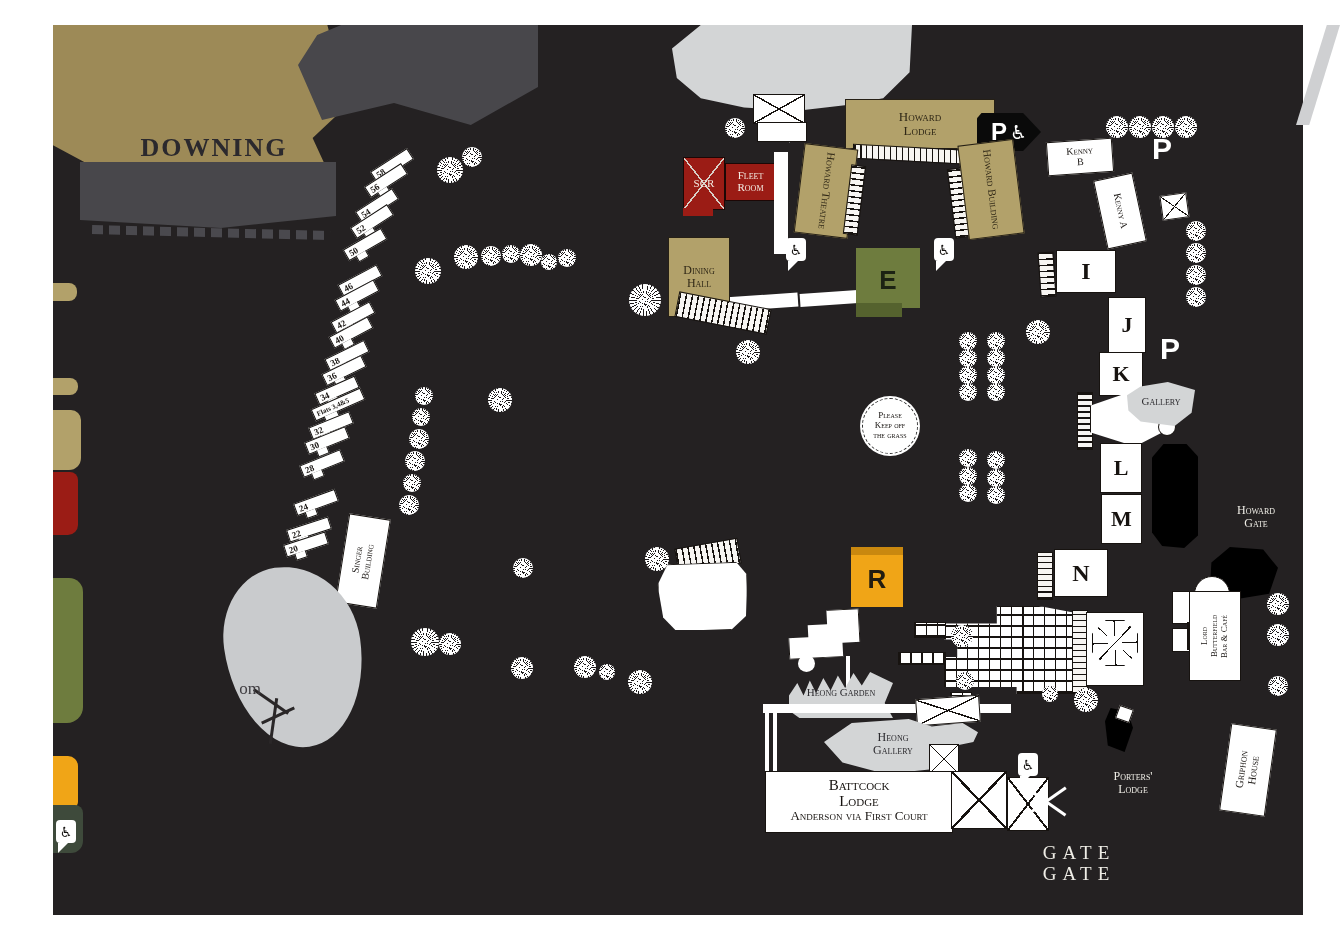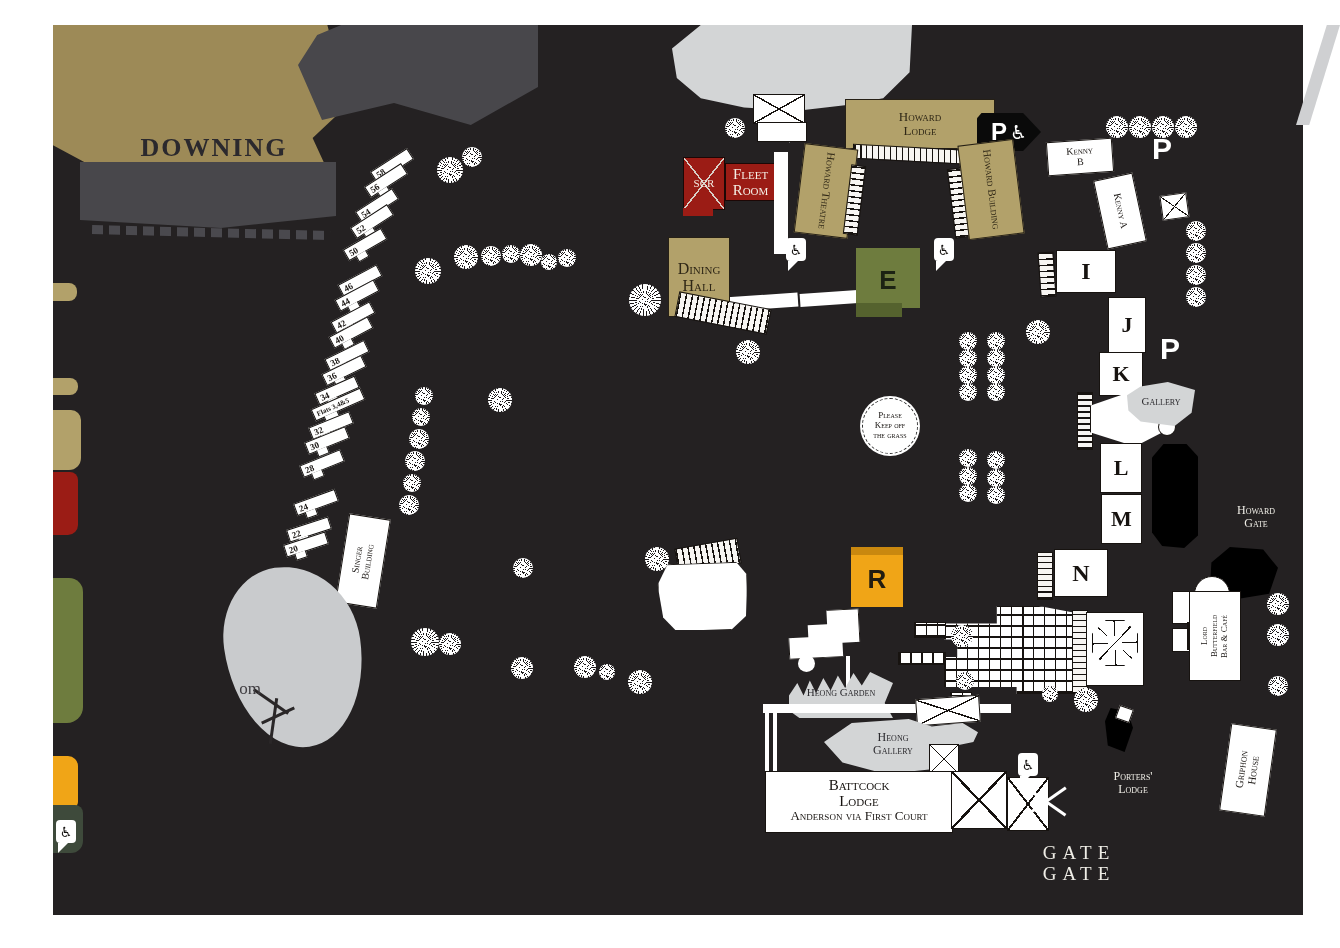--- a/index.html
+++ b/index.html
@@ -69,29 +69,29 @@
     <span class="sans" style="position:static;font-size:24px;color:#fff;">P</span>
     <span style="position:static;font-family:'DejaVu Sans',sans-serif;font-size:19px;color:#fff;">♿</span>
   </div>
 
   <div class="tan lab vd" style="left:799px;top:146px;width:54px;height:90px;font-size:11px;transform:rotate(7deg);">Howard Theatre</div>
   <div class="hatchh" style="left:847px;top:165px;width:15px;height:70px;transform:rotate(7deg);"></div>
   <div class="hatchh" style="left:951px;top:168px;width:15px;height:70px;transform:rotate(-7deg);"></div>
   <div class="tan lab vd" style="left:963px;top:142px;width:56px;height:95px;font-size:11px;transform:rotate(-7deg);">Howard Building</div>
 
   <div class="red lab" style="left:683px;top:157px;width:42px;height:53px;font-size:11px;background-image:linear-gradient(to top right,transparent 48.8%,#d8d0c8 48.8%,#d8d0c8 51.2%,transparent 51.2%),linear-gradient(to bottom right,transparent 48.8%,#d8d0c8 48.8%,#d8d0c8 51.2%,transparent 51.2%);">SCR</div>
-  <div class="red lab" style="left:725px;top:163px;width:51px;height:38px;font-size:15px;text-align:center;">Fleet
+  <div class="red lab" style="left:725px;top:163px;width:51px;height:38px;font-size:11px;text-align:center;">Fleet
 Room</div>
   <div style="left:683px;top:208px;width:30px;height:8px;background:#9b1c15;"></div>
 
   <div style="left:774px;top:152px;width:14px;height:102px;background:#fff;"></div>
   <div style="left:724px;top:295px;width:74px;height:14px;background:#fff;transform:rotate(-4deg);"></div>
   <div style="left:800px;top:292px;width:58px;height:13px;background:#fff;transform:rotate(-4deg);"></div>
 
-  <div class="tan lab" style="left:668px;top:237px;width:62px;height:80px;font-size:16px;">Dining
+  <div class="tan lab" style="left:668px;top:237px;width:62px;height:80px;font-size:12px;">Dining
 Hall</div>
   <div class="hatch" style="left:676px;top:300px;width:94px;height:26px;transform:rotate(11deg);"></div>
 
   <div class="wb" style="left:786px;top:238px;">♿</div>
   <div class="wb" style="left:934px;top:238px;">♿</div>
 
   <div class="bld lab" style="left:1047px;top:140px;width:66px;height:34px;font-size:10px;transform:rotate(-4deg);">Kenny
 B</div>
   <div class="bld lab vd" style="left:1100px;top:176px;width:40px;height:70px;font-size:10px;transform:rotate(-12deg);">Kenny A</div>
 

